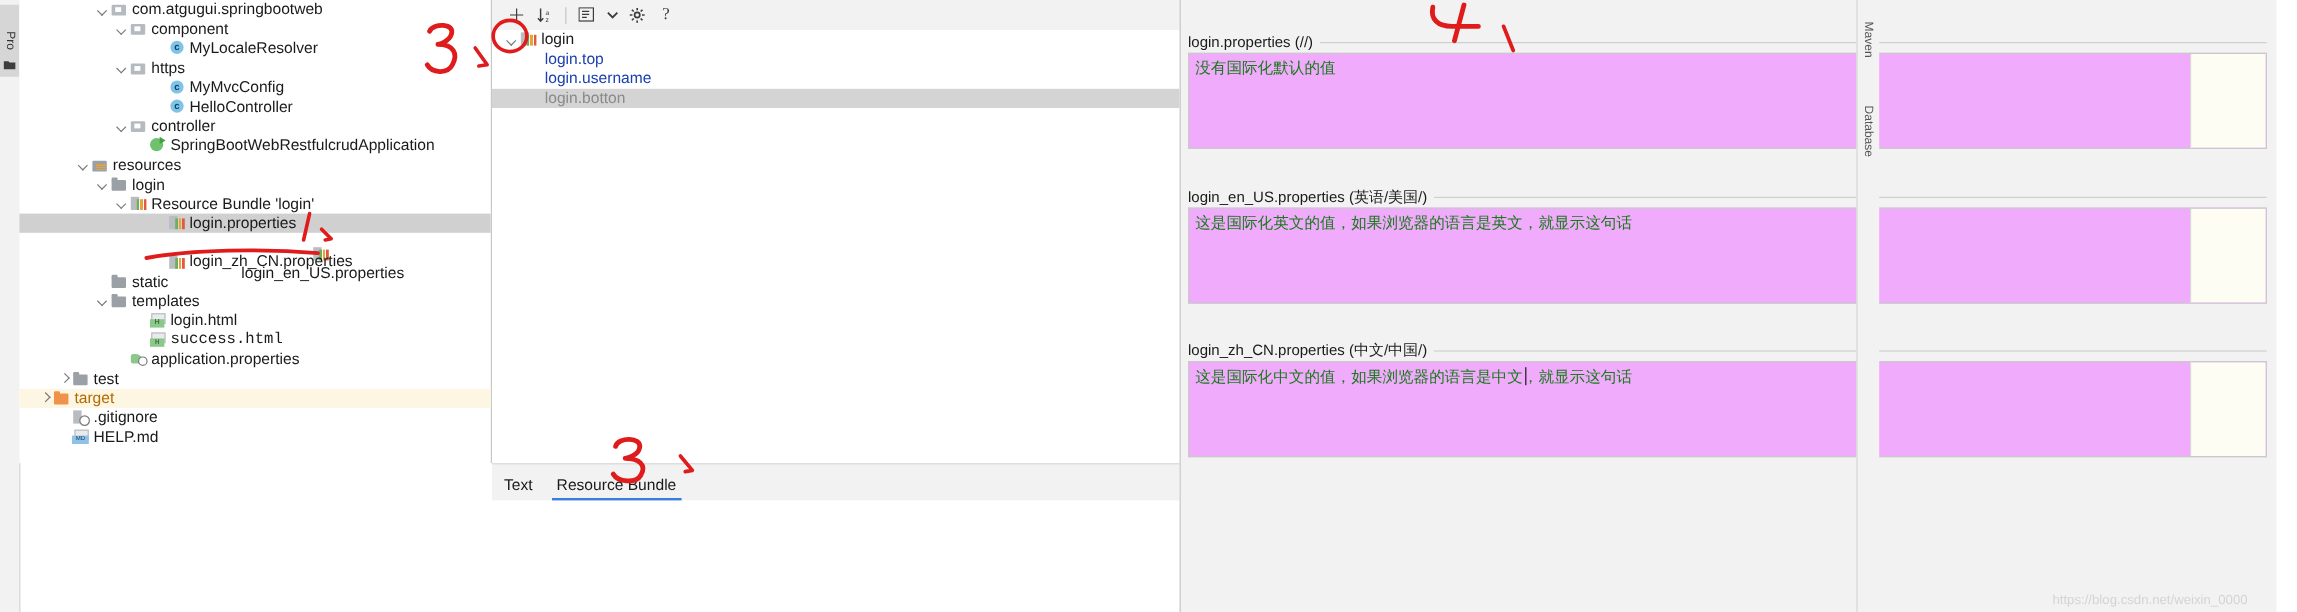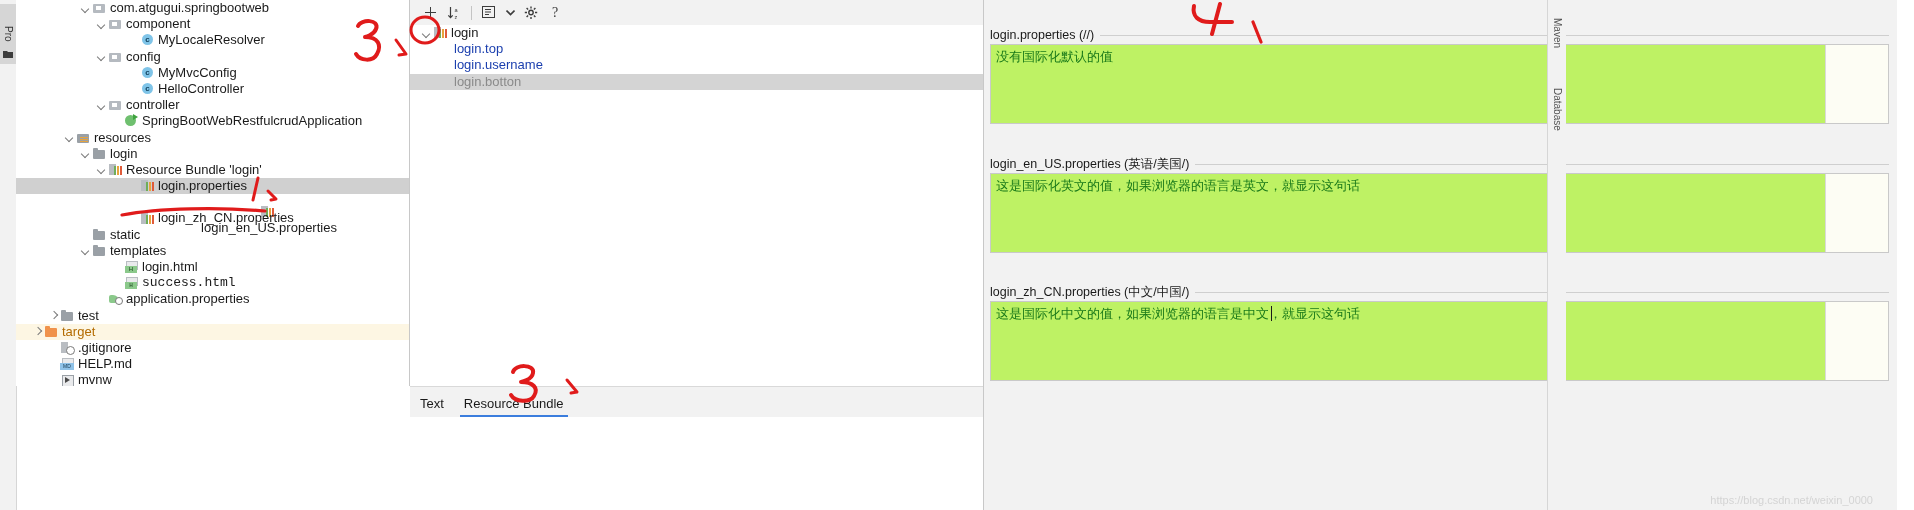--- a/index.html
+++ b/index.html
@@ -232,21 +232,21 @@
   }
   .section{position:absolute;left:0;width:913px;}
   .sechead{
     position:relative;height:18px;display:flex;align-items:center;
     padding-left:6px;font-size:12.5px;color:#1a1a1a;white-space:nowrap;
   }
   .sechead .line{
     flex:1;height:1px;background:#cfcfcf;margin-left:6px;margin-right:8px;
   }
   .secbody{
-    margin:0 8px 0 6px;height:78px;background:#bef264;border:1px solid #c9c9c9;
+    margin:0 8px 0 6px;height:78px;background:#f0abfc;border:1px solid #c9c9c9;
     position:relative;
   }
   .secbody .txt{
     position:absolute;left:5px;top:3px;font-size:13px;color:#1a7a1a;white-space:nowrap;
   }
   .secbody .caret{
     position:absolute;width:1px;background:#1a1a1a;top:4px;height:15px;
   }
   .gutter{
     position:absolute;right:0;top:0;width:62px;height:100%;
@@ -291,21 +291,21 @@
           <span class="tlabel">component</span>
         </div>
         <div class="trow" style="padding-left: 113px;">
           <span class="arrow "></span>
           <span class="ico ic-class"></span>
           <span class="tlabel">MyLocaleResolver</span>
         </div>
         <div class="trow" style="padding-left: 81px;">
           <span class="arrow down"></span>
           <span class="ico ic-pkg"></span>
-          <span class="tlabel">config</span>
+          <span class="tlabel">https</span>
         </div>
         <div class="trow" style="padding-left: 113px;">
           <span class="arrow "></span>
           <span class="ico ic-class"></span>
           <span class="tlabel">MyMvcConfig</span>
         </div>
         <div class="trow" style="padding-left: 113px;">
           <span class="arrow "></span>
           <span class="ico ic-class"></span>
           <span class="tlabel">HelloController</span>
@@ -387,25 +387,20 @@
         </div>
         <div class="trow" style="padding-left: 33px;">
           <span class="arrow "></span>
           <span class="ico ic-git"></span>
           <span class="tlabel">.gitignore</span>
         </div>
         <div class="trow" style="padding-left: 33px;">
           <span class="arrow "></span>
           <span class="ico ic-md"></span>
           <span class="tlabel">HELP.md</span>
-        </div>
-        <div class="trow" style="padding-left: 33px;">
-          <span class="arrow "></span>
-          <span class="ico ic-mvnw"></span>
-          <span class="tlabel">mvnw</span>
         </div>
       </div>
   </div>
 
   <div class="midpanel">
     <div class="midtoolbar">
       <div class="tbtn">
         <svg width="13" height="13" viewBox="0 0 13 13">
             <path d="M6 1h1v11H6z M1 6h11v1H1z" fill="#3c3c3c"></path>
           </svg>

